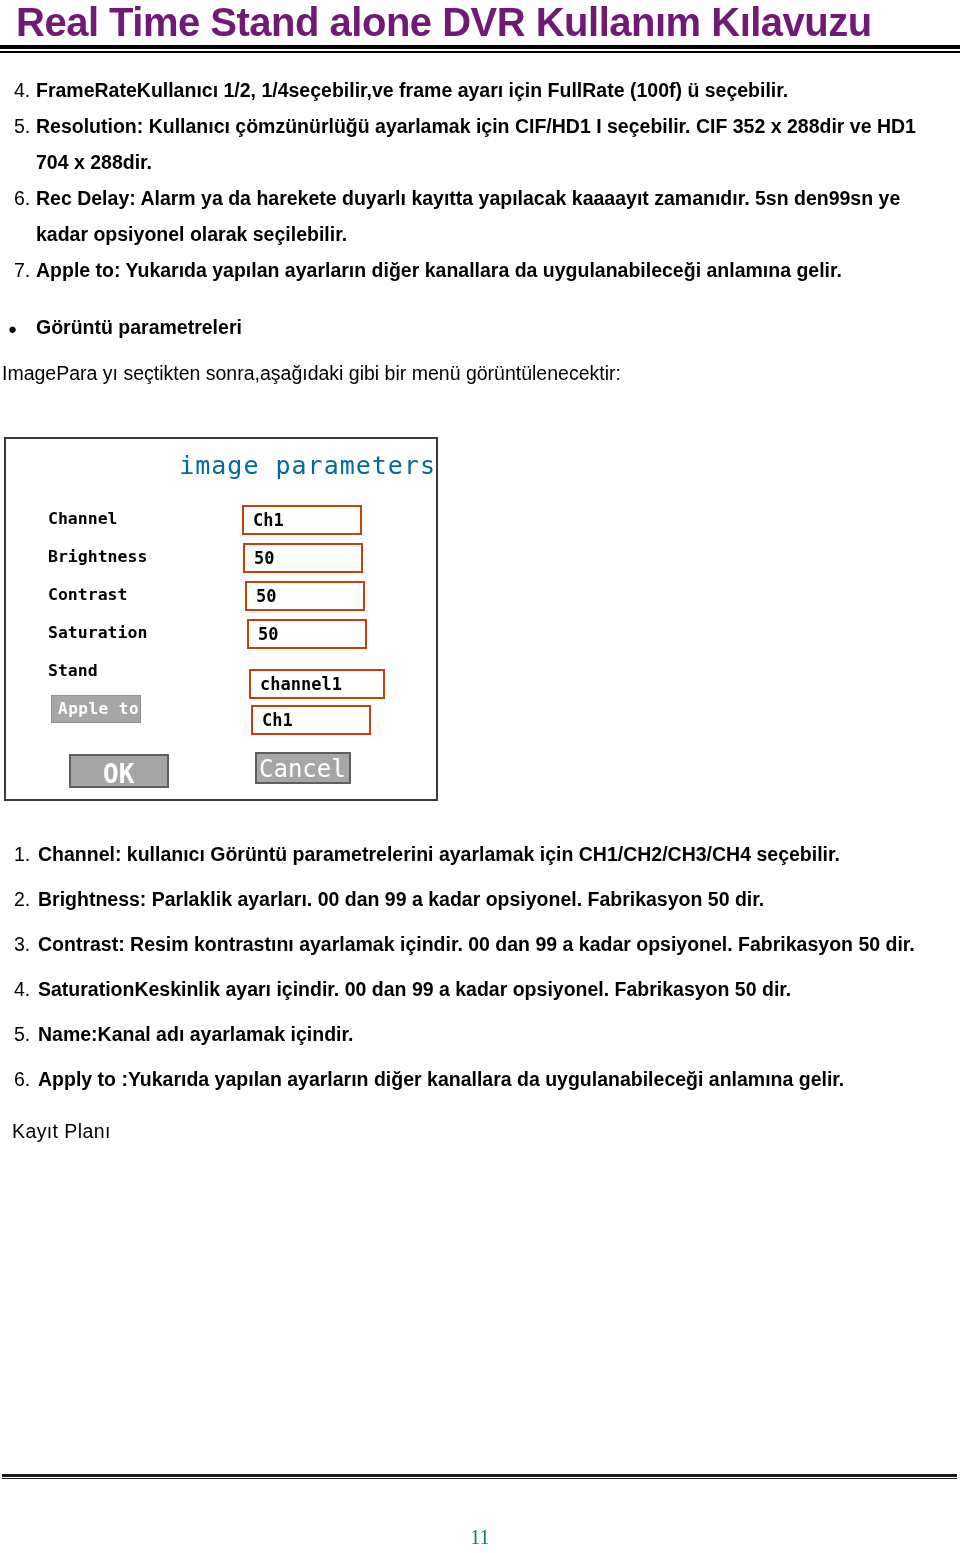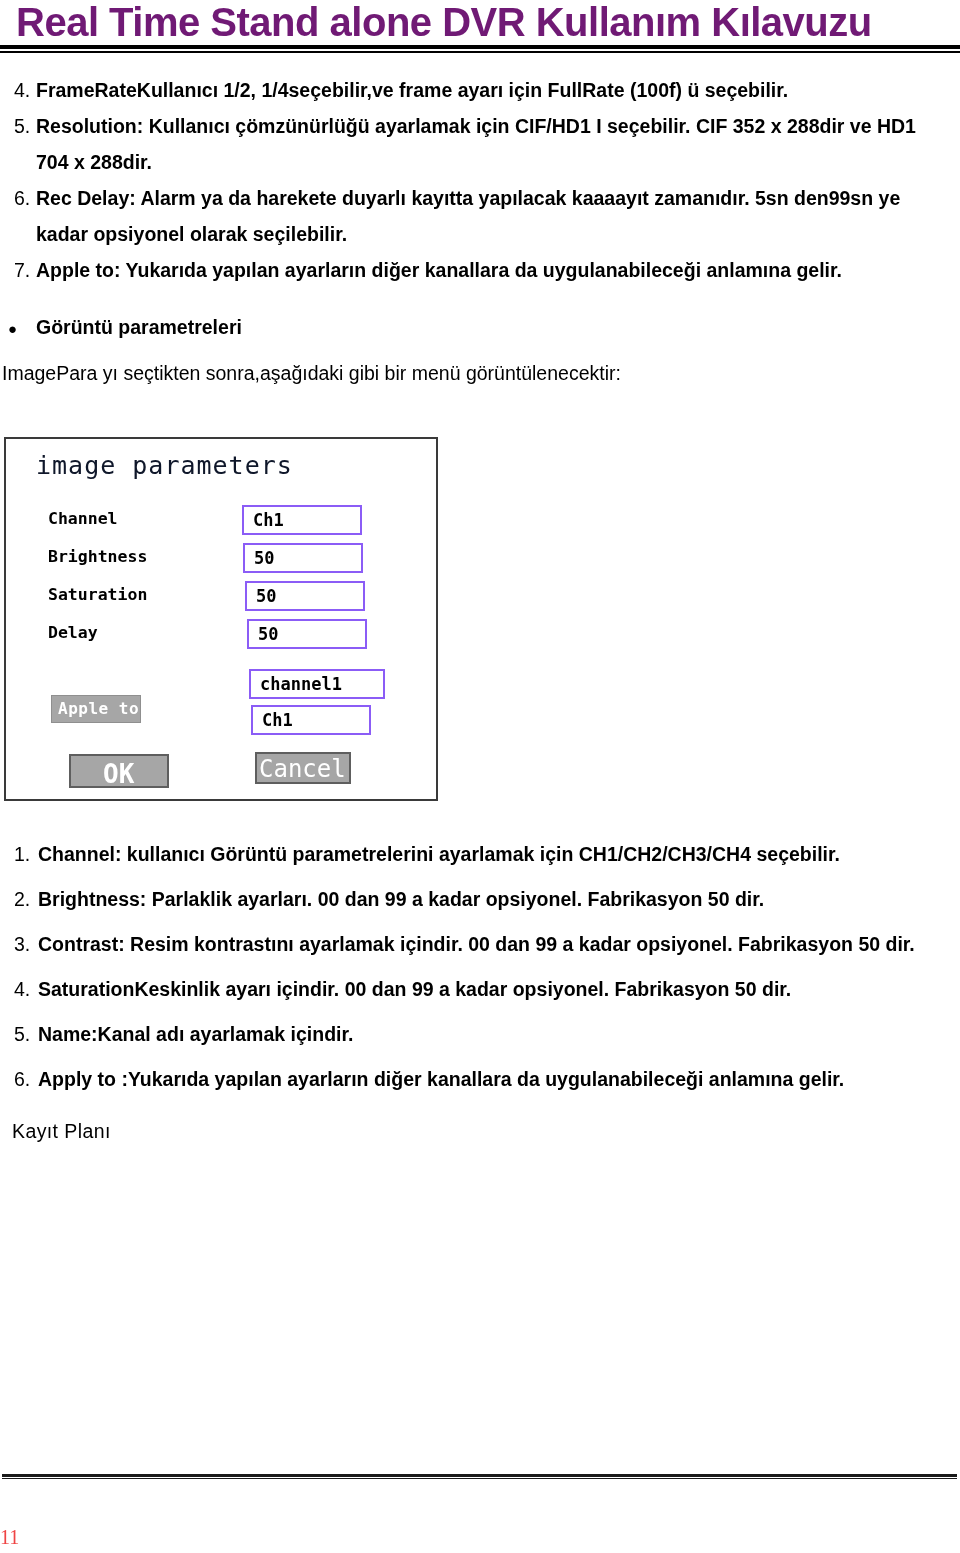--- a/index.html
+++ b/index.html
@@ -109,26 +109,26 @@
     width: 434px;
     height: 364px;
     border: 2px solid #3a3a3a;
     background: #ffffff;
   }
   .dlg-title {
     position: absolute;
     left: 0;
     top: 12px;
     width: 100%;
-    text-align: left;
+    text-align: right;
     padding-left: 30px;
     font-family: "DejaVu Sans Mono", monospace;
     font-size: 25px;
     letter-spacing: 1px;
-    color: #0f172a;
+    color: #0369a1;
   }
   .dlg-rows {
     position: absolute;
     left: 0;
     top: 66px;
     width: 100%;
   }
   .dlg-row {
     position: relative;
     height: 38px;
@@ -141,21 +141,21 @@
     font-weight: bold;
     font-size: 16.5px;
     color: #000;
     letter-spacing: 0px;
   }
   .dlg-field {
     position: absolute;
     top: 0;
     width: 120px;
     height: 30px;
-    border: 2px solid #8b5cf6;
+    border: 2px solid #c2410c;
     background: #fff;
     padding-left: 8px;
   }
   .dlg-field span {
     position: absolute;
     left: 9px;
     top: 3px;
     font-family: "DejaVu Sans Mono", monospace;
     font-weight: bold;
     font-size: 17px;
@@ -274,23 +274,24 @@
     top: 1478px;
     width: 955px;
     height: 1px;
     background: #1a1a1a;
   }
   .page-number {
     position: absolute;
     left: 0;
     top: 1526px;
     width: 960px;
+    text-align: center;
     font-family: "Liberation Serif", serif;
     font-size: 20px;
-    color: #ef4444;
+    color: #15803d;
   }
 </style>
 </head>
 <body>
 
 <div class="page-header">
   <div class="doc-title">Real Time Stand alone DVR Kullanım Kılavuzu</div>
   <div class="header-rule-thick"></div>
   <div class="header-rule-thin"></div>
 </div>
@@ -327,24 +328,27 @@
   <div class="dlg-title">image parameters</div>
 
   <div class="dlg-rows">
     <div class="dlg-row">
       <span class="dlg-label">Channel</span>
     </div>
     <div class="dlg-row">
       <span class="dlg-label">Brightness</span>
     </div>
     <div class="dlg-row">
+      <span class="dlg-label">Contrast</span>
+    </div>
+    <div class="dlg-row">
       <span class="dlg-label">Saturation</span>
     </div>
     <div class="dlg-row">
-      <span class="dlg-label">Delay</span>
+      <span class="dlg-label">Stand</span>
     </div>
 
     <div class="dlg-field f0">
       <span>Ch1</span>
     </div>
     <div class="dlg-field f1">
       <span>50</span>
     </div>
     <div class="dlg-field f2">
       <span>50</span>

